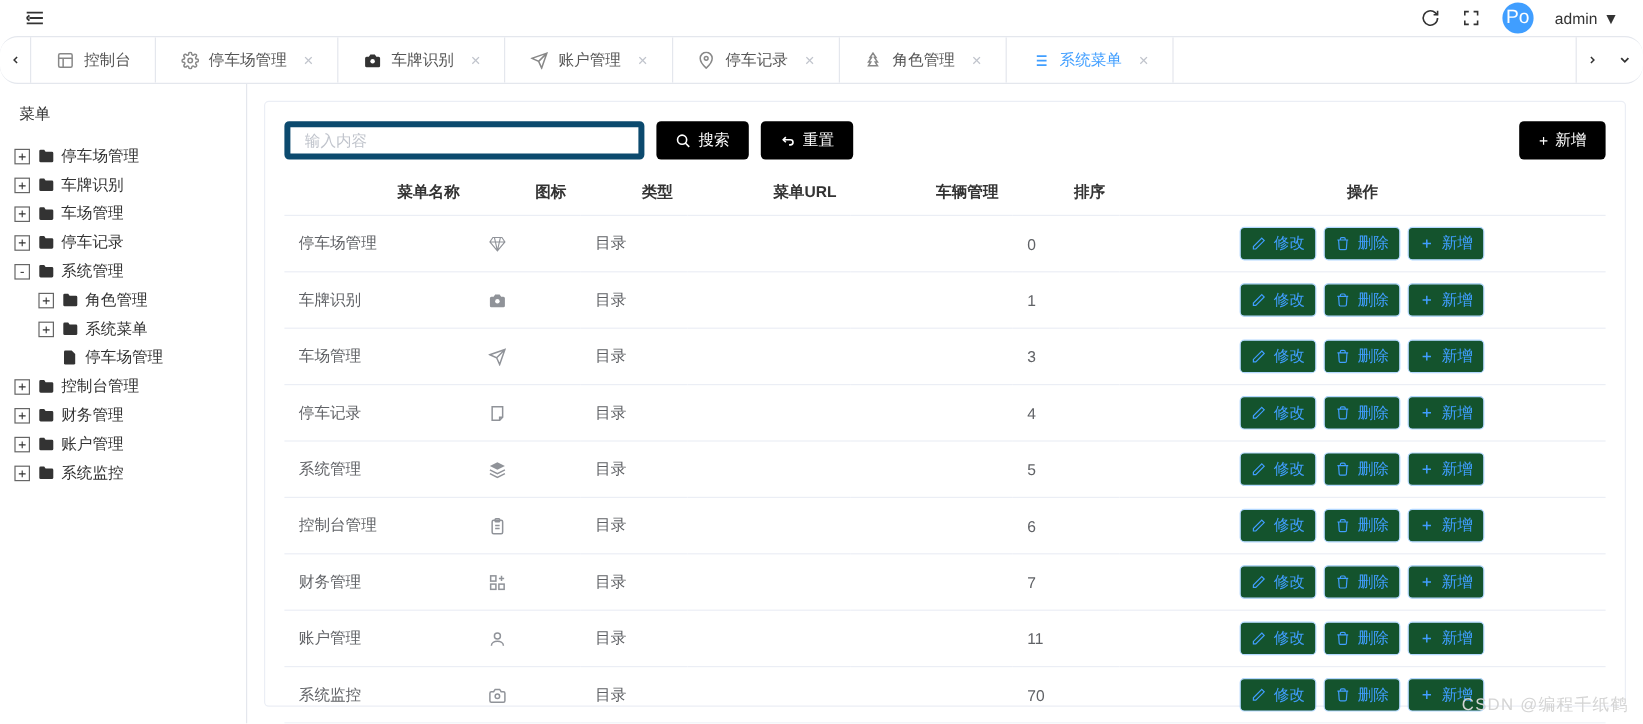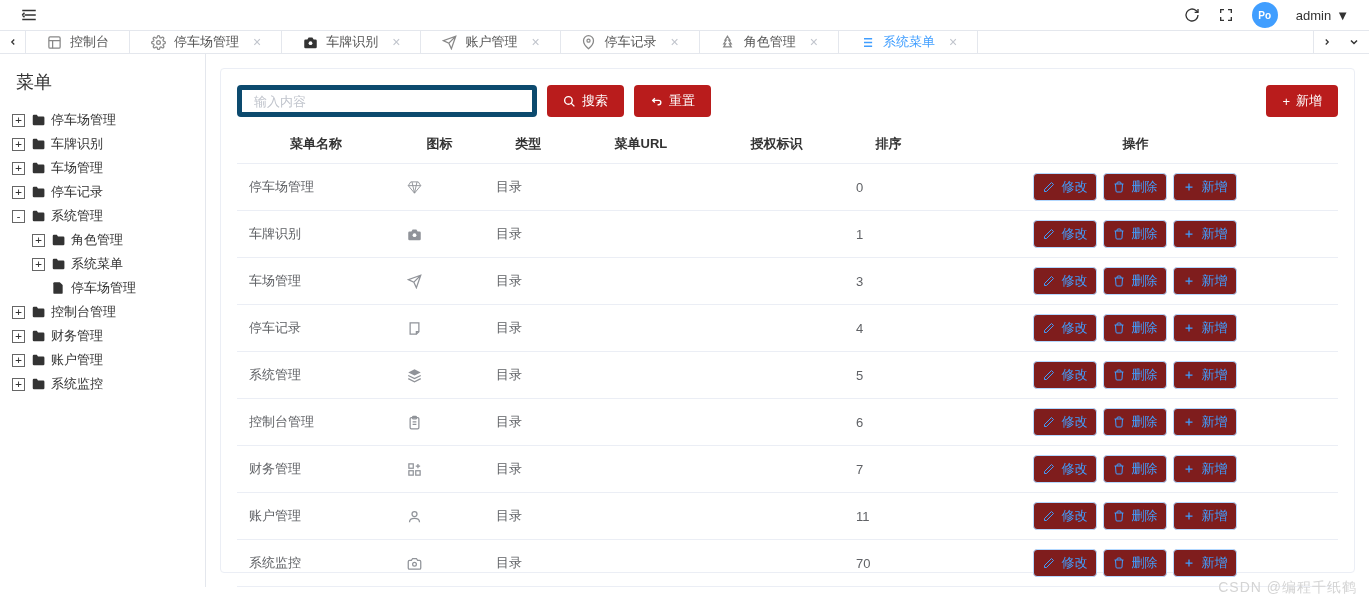--- a/index.html
+++ b/index.html
@@ -4,60 +4,60 @@
 <style>
 * { box-sizing: border-box; margin: 0; padding: 0; }
 body { font-family: -apple-system, "Helvetica Neue", Arial, "PingFang SC", "Microsoft YaHei", sans-serif; font-size: 13px; color: #606266; background: #fff; width: 1369px; height: 603px; overflow: hidden; position: relative; }
 
 
 .top-bar { height: 30px; display: flex; align-items: center; justify-content: space-between; padding: 0 20px; }
 .top-left { display: flex; align-items: center; gap: 10px; }
 .top-right { display: flex; align-items: center; gap: 18px; }
 .menu-toggle { font-size: 18px; cursor: pointer; color: #333; }
 .top-icon { cursor: pointer; color: #333; font-size: 15px; }
-.avatar { width: 26px; height: 26px; border-radius: 50%; background: #409EFF; color: #fff; display: flex; align-items: center; justify-content: center; font-size: 10px; font-weight: bold; }
+.avatar { width: 26px; height: 26px; border-radius: 50%; background: #409EFF; color: #fff; display: flex; align-items: center; justify-content: center; font-size: 16px; font-weight: normal; }
 .user { display: flex; align-items: flex-end; gap: 5px; cursor: pointer; color: #333; }
 
 
-.tabs-bar { height: 24px; border-top: 1px solid #e4e7ed; border-bottom: 1px solid #e4e7ed; display: flex; align-items: stretch; }
+.tabs-bar { height: 40px; border-top: 1px solid #e4e7ed; border-bottom: 1px solid #e4e7ed; display: flex; align-items: stretch; border-radius: 15px; }
 .tab-scroll { width: 26px; display: flex; align-items: center; justify-content: center; cursor: pointer; color: #333; border-right: 1px solid #e4e7ed; }
 .tab-scroll.right { border-left: 1px solid #e4e7ed; border-right: none; }
 .tabs-container { flex: 1; display: flex; align-items: center; overflow: hidden; }
 .tab { height: 100%; padding: 0 20px; display: flex; align-items: center; gap: 8px; border-right: 1px solid #e4e7ed; cursor: pointer; color: #555; position: relative; }
 .tab.active { color: #409EFF; }
 .tab-icon { font-size: 14px; display: inline-flex; width: 16px; justify-content: center; }
 .tab-close { color: #c0c4cc; font-size: 14px; margin-left: 6px; }
 .tab-menu { width: 30px; display: flex; align-items: center; justify-content: center; cursor: pointer; color: #333; }
 
 
 .main { display: flex; height: calc(100% - 70px); }
 .sidebar { width: 206px; border-right: 1px solid #e4e7ed; padding: 10px 12px; }
-.sidebar-title { color: #333; font-size: 18px; padding: 6px 4px 14px; }
+.sidebar-title { color: #333; font-size: 13px; padding: 6px 4px 14px; }
 .tree { }
 .tree-node { display: flex; align-items: center; gap: 6px; padding: 3px 0; cursor: pointer; color: #333; font-size: 13px; }
 .tree-toggle { width: 13px; height: 13px; border: 1px solid #666; display: inline-flex; align-items: center; justify-content: center; font-size: 11px; line-height: 1; font-family: monospace; }
 .tree-toggle.leaf { border: none; }
 .tree-folder { font-size: 13px; color: #333; }
 .tree-children { padding-left: 20px; }
 
 
 .content { flex: 1; padding: 14px; }
 .card { border: 1px solid #ebeef5; border-radius: 4px; padding: 16px; height: 100%; }
 .toolbar { display: flex; align-items: center; gap: 10px; margin-bottom: 8px; }
 .input { flex: 0 0 300px; }
 .input input { width: 100%; height: 32px; border: 5px solid #0c4a6e; border-radius: 4px; padding: 0 12px; font-size: 13px; color: #606266; }
 .input input::placeholder { color: #c0c4cc; }
 .btn { height: 32px; padding: 0 16px; border-radius: 4px; border: none; cursor: pointer; font-size: 13px; display: inline-flex; align-items: center; gap: 6px; }
-.btn-primary { background: #b91c1c; color: #fff; }
-.btn-plain { background: #7f1d1d; color: #409EFF; border: 1px solid #b3d8ff; height: 28px; padding: 0 9px; }
+.btn-primary { background: #000000; color: #fff; }
+.btn-plain { background: #14532d; color: #409EFF; border: 1px solid #b3d8ff; height: 28px; padding: 0 9px; }
 .spacer { flex: 1; }
 
 
 .table { width: 100%; border-collapse: collapse; }
-.table th { text-align: center; font-weight: 600; color: #333; padding: 10px 12px; border-bottom: 1px solid #ebeef5; font-size: 13px; }
+.table th { text-align: right; font-weight: 600; color: #333; padding: 10px 12px; border-bottom: 1px solid #ebeef5; font-size: 13px; }
 .table td { padding: 9px 12px; border-bottom: 1px solid #ebeef5; font-size: 13px; color: #606266; }
 .table th:last-child, .table td:last-child { text-align: center; }
 .op-btns { display: inline-flex; gap: 6px; justify-content: center; }
 .row-icon { color: #909399; font-size: 15px; }
 
 
 .watermark { position: absolute; right: 12px; bottom: 6px; color: #d4d4d4; font-size: 14px; letter-spacing: 1px; pointer-events: none; }
 
 svg { display: block; }
 </style>
@@ -324,21 +324,21 @@
           <span>新增</span>
         </button>
       </div>
       <table class="table">
         <thead>
             <tr id="thead-row">
               <th>菜单名称</th>
               <th>图标</th>
               <th>类型</th>
               <th>菜单URL</th>
-              <th>授权标识</th>
+              <th>车辆管理</th>
               <th>排序</th>
               <th>操作</th>
             </tr>
           </thead>
         <tbody id="tbody">
             <tr>
               <td>停车场管理</td>
               <td><span class="row-icon"><svg width="15" height="15" viewBox="0 0 24 24" fill="none" stroke="#909399" stroke-width="1.5">
                     <path d="M6 3h12l4 6-10 12L2 9l4-6zM2 9h20M8 3l4 18M16 3l-4 18"></path>
                   </svg></span></td>

